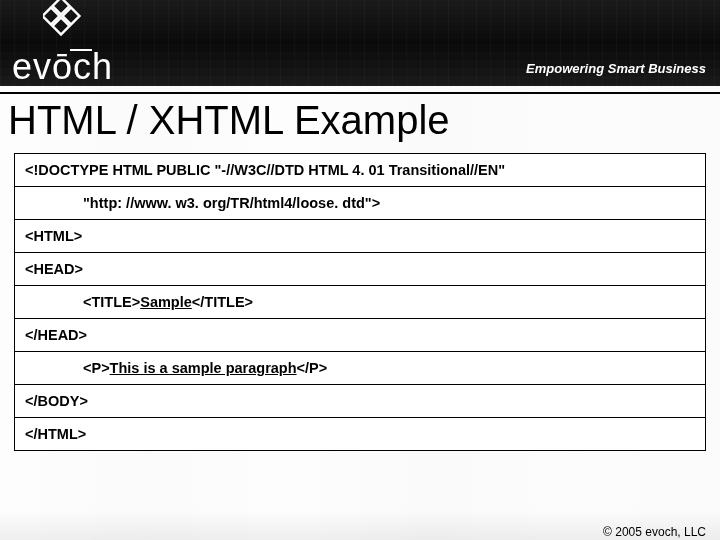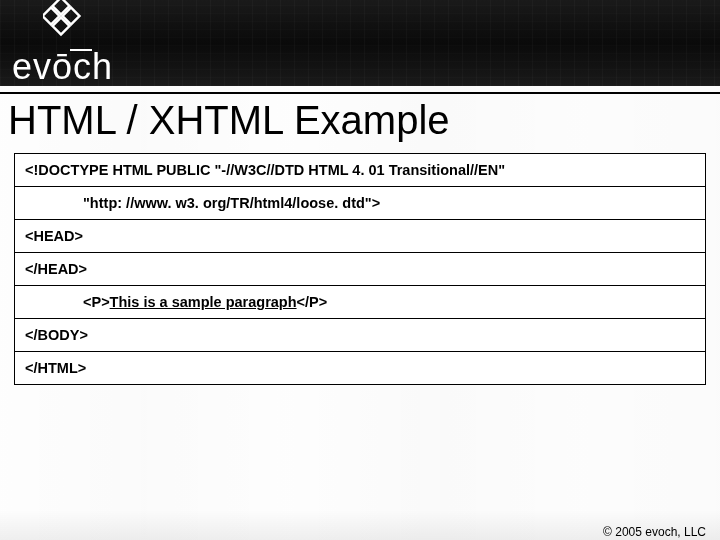--- a/index.html
+++ b/index.html
@@ -132,30 +132,35 @@
         <g stroke="#fff" stroke-width="2.4" fill="none">
           <rect x="12" y="2" width="12" height="12" transform="rotate(45 18 8)"></rect>
           <rect x="2" y="12" width="12" height="12" transform="rotate(45 8 18)"></rect>
           <rect x="22" y="12" width="12" height="12" transform="rotate(45 28 18)"></rect>
           <rect x="12" y="22" width="12" height="12" transform="rotate(45 18 28)"></rect>
         </g>
       </svg>
     </span>
     <span class="logo-text">evōch<span class="bar"></span></span>
   </div>
+  <div class="tagline">Empowering Smart Business</div>
 </div>
 
 <div class="rule"></div>
 
 <div class="title">HTML / XHTML Example</div>
 
 <div class="code-box">
   <div class="code-row">&lt;!DOCTYPE HTML PUBLIC "-//W3C//DTD HTML 4. 01 Transitional//EN"</div>
   <div class="code-row indent1">"http: //www. w3. org/TR/html4/loose. dtd"&gt;</div>
+  <div class="code-row">&lt;HTML&gt;</div>
   <div class="code-row">&lt;HEAD&gt;</div>
+  <div class="code-row indent1">
+    <span>&lt;TITLE&gt;</span><span class="underline">Sample</span><span>&lt;/TITLE&gt;</span>
+  </div>
   <div class="code-row">&lt;/HEAD&gt;</div>
   <div class="code-row indent1">
     <span>&lt;P&gt;</span><span class="underline">This is a sample paragraph</span><span>&lt;/P&gt;</span>
   </div>
   <div class="code-row">&lt;/BODY&gt;</div>
   <div class="code-row">&lt;/HTML&gt;</div>
 </div>
 
 <div class="footer-strip"></div>
 <div class="footer">© 2005  evoch, LLC</div>

